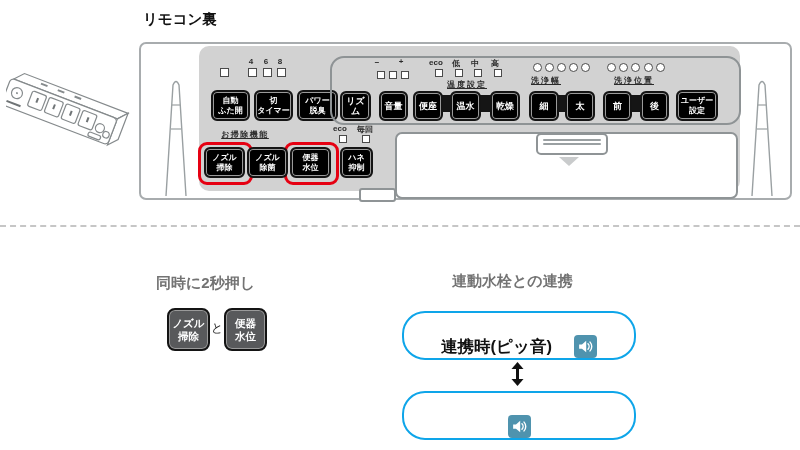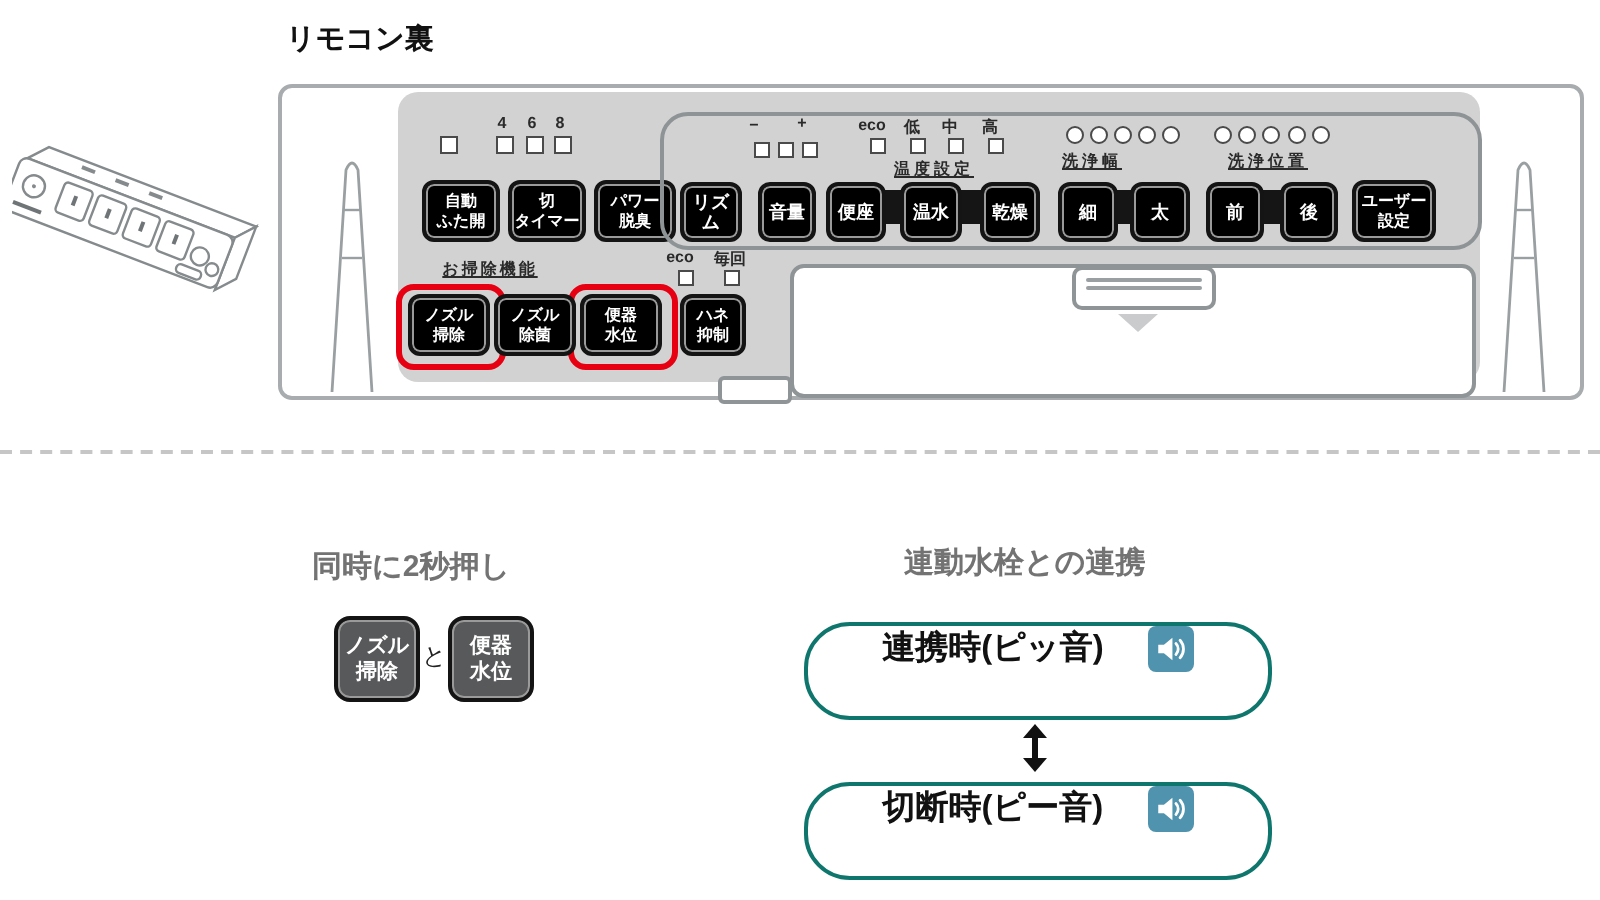--- a/index.html
+++ b/index.html
@@ -72,22 +72,22 @@
   .divider{left:0;top:225px;width:800px;height:0;border-top:2px dashed #c6c6c6;}
   .btn2{
     position:absolute;width:39px;height:39px;display:flex;align-items:center;justify-content:center;
     background:#58595b;color:#fff;border:2px solid #141414;border-radius:8px;
     box-shadow:inset 0 0 0 1px #9a9a9a;
     font-size:10.5px;font-weight:bold;text-align:center;line-height:1.2;white-space:pre-line;
   }
   .conj{position:absolute;font-size:12px;color:#222;}
   .pill{
     position:absolute;left:402px;width:230px;height:45px;
-    background:#fff;border:2px solid #0f766e;border-radius:23px;
-    display:flex;align-items:flex-start;justify-content:center;gap:22px;
+    background:#fff;border:2px solid #0ea5e9;border-radius:23px;
+    display:flex;align-items:flex-end;justify-content:center;gap:22px;
   }
   .pill-text{font-size:16.5px;font-weight:bold;color:#111;}
   .spk{
     width:23px;height:23px;border-radius:4px;background:#4f93ae;
     display:flex;align-items:center;justify-content:center;flex:0 0 auto;
   }
 </style>
 </head>
 <body>
 
@@ -246,21 +246,20 @@
   </span>
 </div>
 
 <svg class="abs" style="left:511px;top:362px;" width="13" height="24" viewBox="0 0 13 24">
   <polygon points="6.5,0 0.5,7 12.5,7" fill="#111"></polygon>
   <rect x="5" y="6" width="3" height="12" fill="#111"></rect>
   <polygon points="6.5,24 0.5,17 12.5,17" fill="#111"></polygon>
 </svg>
 
 <div class="pill" style="top:391px;">
-  <span class="pill-text">切断時(ピー音)</span>
   <span class="spk">
     <svg width="17" height="17" viewBox="0 0 24 24">
       <path d="M3 9h4l6-5v16l-6-5H3z" fill="#fff"></path>
       <path d="M15.5 8.2a5.4 5.4 0 0 1 0 7.6" stroke="#fff" stroke-width="2" fill="none" stroke-linecap="round"></path>
       <path d="M18.4 5.8a9.2 9.2 0 0 1 0 12.4" stroke="#fff" stroke-width="2" fill="none" stroke-linecap="round"></path>
     </svg>
   </span>
 </div>
 
 </body></html>

